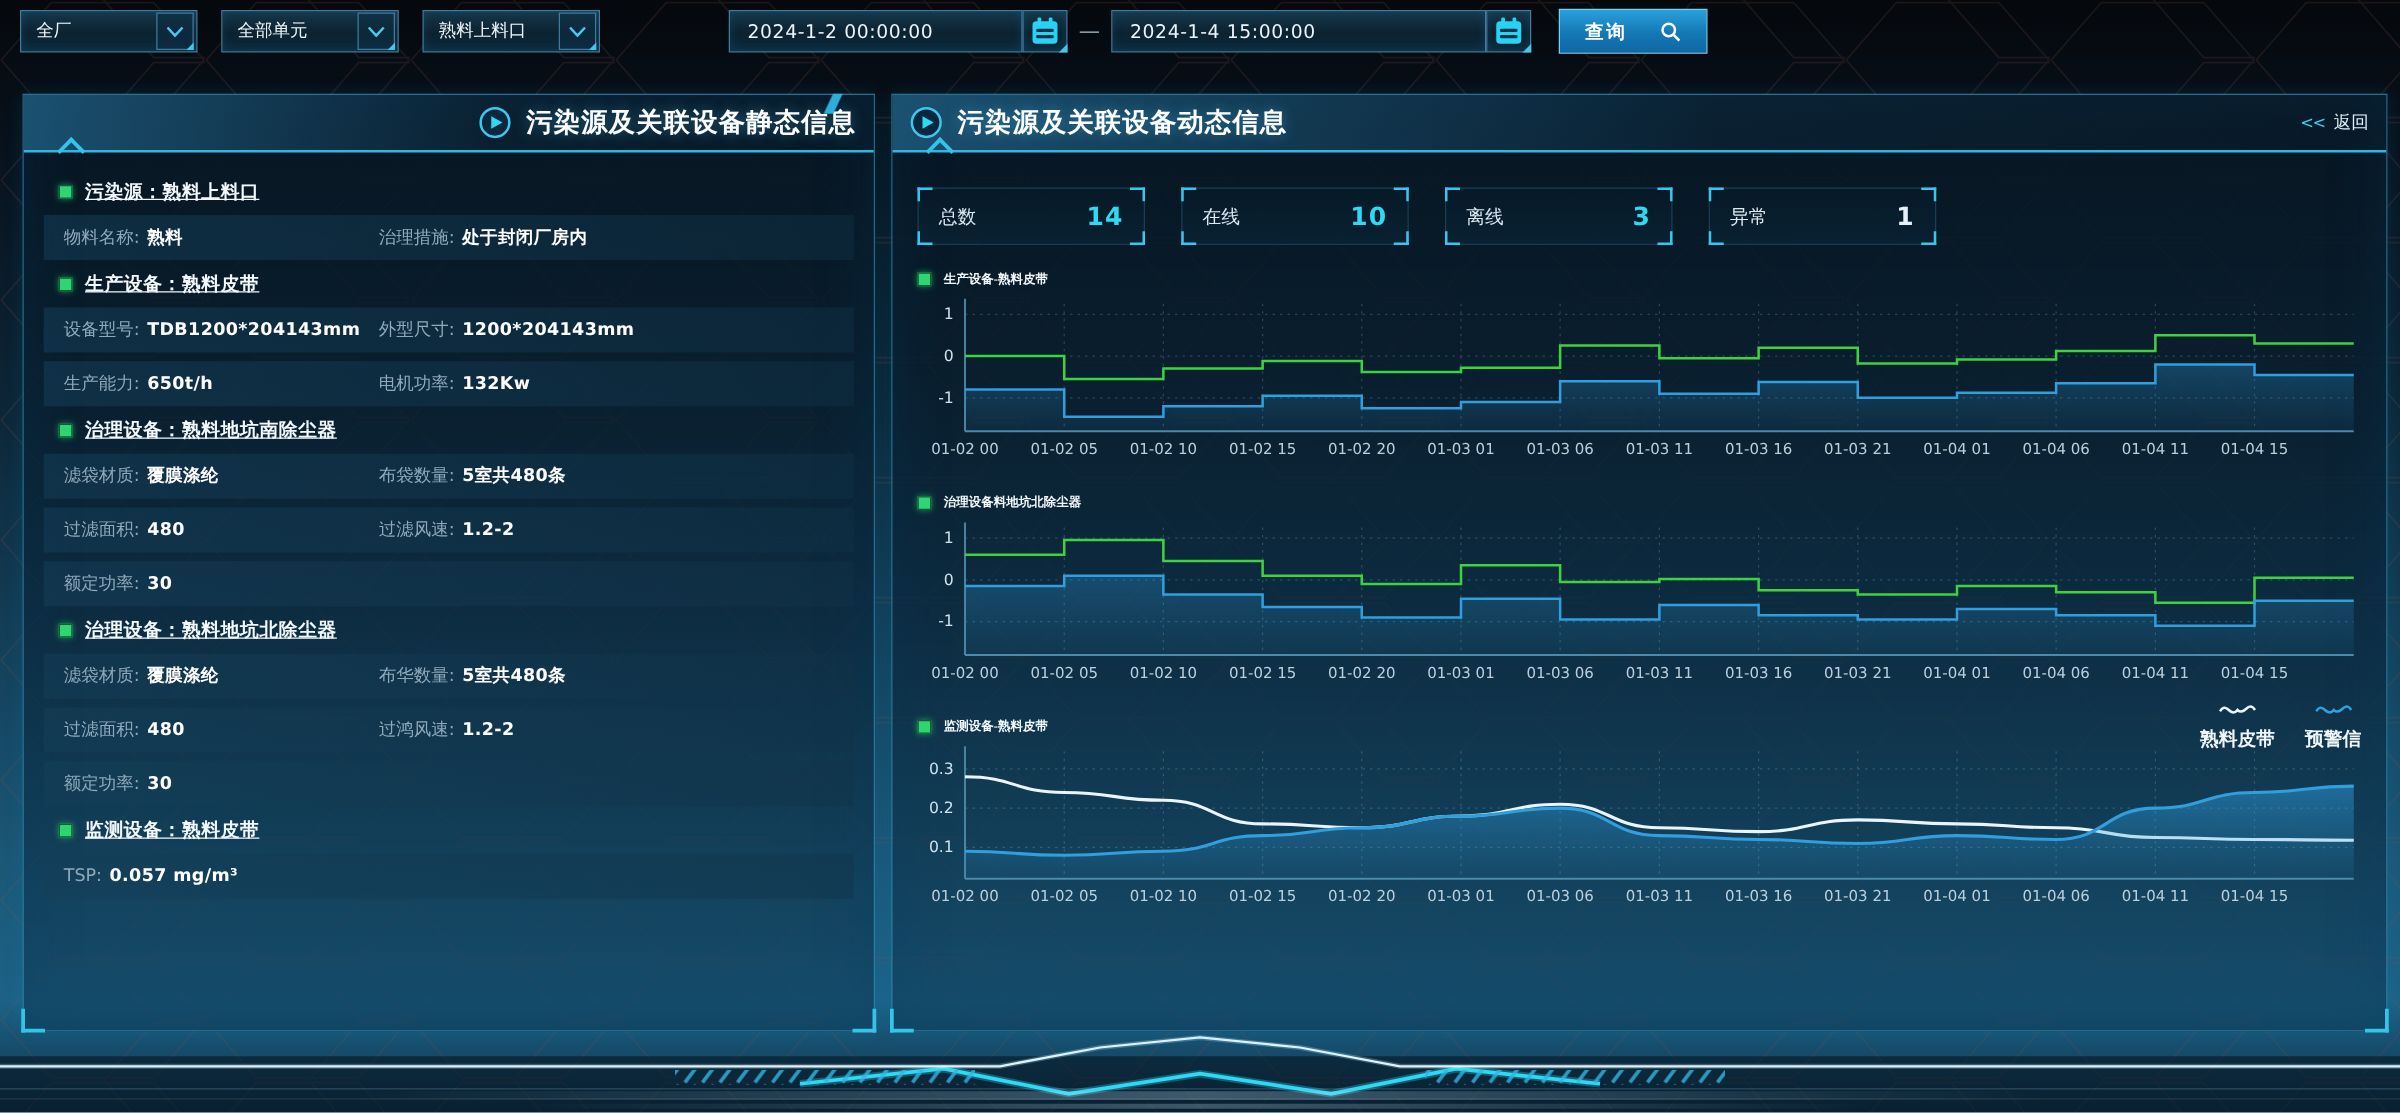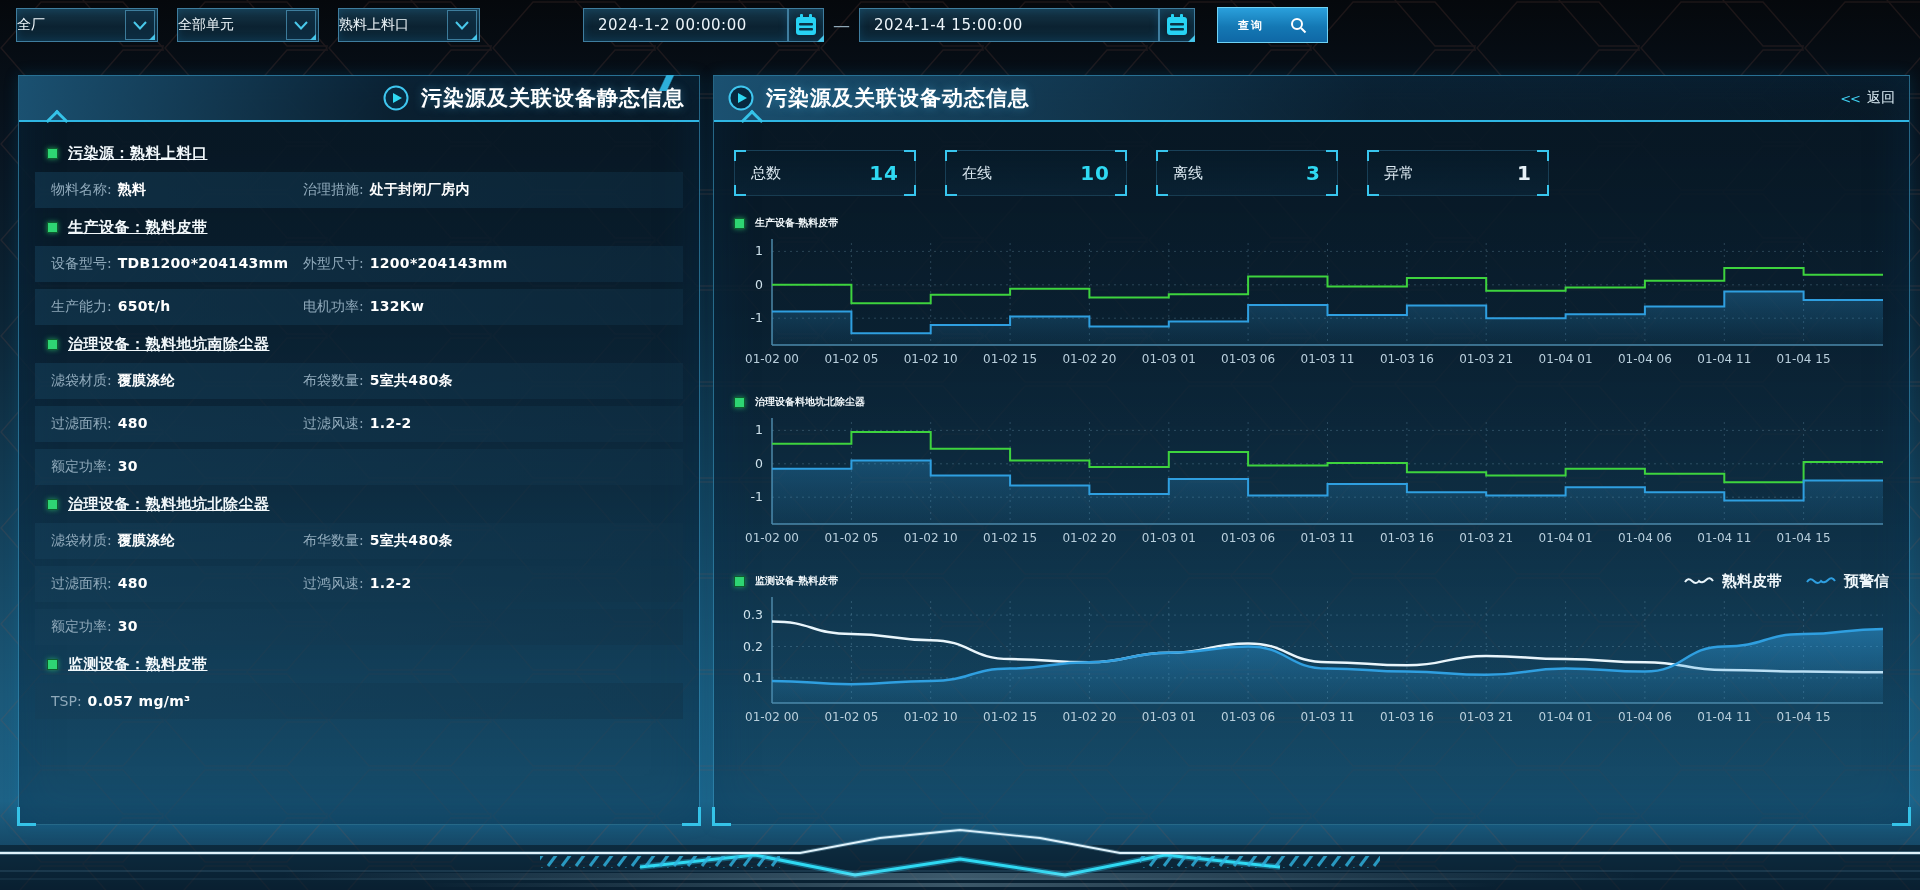--- a/index.html
+++ b/index.html
@@ -11,34 +11,34 @@
   .hexbg{position:absolute;inset:0;z-index:0;opacity:.32;pointer-events:none;}
   .footer-deco{position:absolute;left:0;bottom:0;z-index:1;pointer-events:none;}
 
   
   .toolbar{position:absolute;top:8px;left:16px;z-index:3;display:flex;align-items:center;height:34px;}
   .tb-box{
     height:34px;box-sizing:border-box;display:flex;align-items:center;
     background:linear-gradient(180deg,#16374a 0%,#0b2231 55%,#0d2a3c 100%);
     border:1px solid #3f7d9e;box-shadow:inset 0 0 8px rgba(20,120,170,.25);
   }
-  .select{width:142px;justify-content:space-between;margin-right:19px;cursor:pointer;}
+  .select{width:142px;justify-content:space-between;padding-left:12px;margin-right:19px;cursor:pointer;}
   .sel-label{font-size:14px;color:#eef6fa;}
   .chev-box{width:28px;height:28px;margin-right:2px;border:1px solid rgba(100,190,230,.55);
     display:flex;align-items:center;justify-content:center;background:rgba(14,45,66,.6);position:relative;}
   .chev-box:after{content:"";position:absolute;right:-1px;bottom:-1px;border-left:6px solid transparent;border-bottom:6px solid #46c5ea;}
   .date-group{display:flex;align-items:center;}
   .date-input{padding:0 14px;font-size:15px;color:#ecf5fa;letter-spacing:.5px;cursor:text;}
   .cal-btn{width:36px;height:34px;align-items:center;justify-content:center;display:flex;cursor:pointer;position:relative;}
   .cal-btn:after{content:"";position:absolute;right:-1px;bottom:-1px;border-left:7px solid transparent;border-bottom:7px solid #46c5ea;}
   .dash{color:#8fa8b6;font-size:17px;margin:0 9px;}
   .query-btn{
     margin-left:22px;height:34px;padding:0 20px;display:flex;align-items:center;gap:26px;cursor:pointer;
     background:linear-gradient(180deg,#2aa0dc 0%,#1478b4 55%,#0f68a6 100%);
-    border:1px solid #6fd2f5;font-size:11px;font-weight:bold;color:#fff;letter-spacing:2px;
+    border:1px solid #6fd2f5;font-size:15px;font-weight:bold;color:#fff;letter-spacing:2px;
   }
 
   
   .panel{position:absolute;top:75px;z-index:2;box-sizing:border-box;
     background:linear-gradient(180deg,rgba(7,22,34,.93) 0%,rgba(10,34,52,.78) 45%,rgba(17,64,92,.6) 100%);
     border:1px solid rgba(64,170,215,.55);
     box-shadow:0 0 14px rgba(0,140,200,.18), inset 0 0 46px rgba(0,60,100,.28);
   }
   .panel:before{content:"";position:absolute;left:-2px;bottom:-2px;width:16px;height:16px;
     border-left:3px solid #35c3e8;border-bottom:3px solid #35c3e8;}
@@ -83,21 +83,21 @@
   .stat i.br{right:-1px;bottom:-1px;border-right-width:2px;border-bottom-width:2px;}
   .stat-label{font-size:15px;color:#dce9f1;}
   .stat-value{font-size:20px;font-weight:bold;color:#2fd9f2;letter-spacing:1px;}
 
   
   .charts{padding:0 20px;}
   .chart-block{margin-top:15px;}
   .chart-titlebar{display:flex;align-items:center;height:24px;}
   .chart-title{font-size:10px;font-weight:bold;color:#f2f8fb;font-family:Liberation Serif, serif;}
   .legend{margin-left:auto;display:flex;align-items:center;gap:24px;}
-  .legend-item{display:flex;align-items:center;gap:8px;cursor:pointer;}
+  .legend-item{display:flex;align-items:center;gap:8px;cursor:pointer;flex-direction:column;}
   .legend-label{font-size:15px;font-weight:bold;color:#eef6fa;}
   .chart-svg{display:block;overflow:visible;}
   .grid{stroke:rgba(160,210,235,.22);stroke-width:1;stroke-dasharray:2 4;}
   .axis{stroke:#4d89a8;stroke-width:1.5;}
   .ytick{fill:#cfe2ec;font-size:12.5px;text-anchor:end;}
   .xtick{fill:#b9cfdc;font-size:12px;}
 </style>
 </head>
 <body>
 
@@ -138,21 +138,21 @@
     <span class="sel-label">熟料上料口</span>
     <span class="chev-box">
       <svg width="14" height="9" viewBox="0 0 14 9">
             <path d="M1 1 L7 7.5 L13 1" fill="none" stroke="#49c8ea" stroke-width="2"></path>
           </svg>
     </span>
   </div>
 </div>
 
   <div class="date-group" style="margin-left:84px">
-    <div class="tb-box date-input" style="width:205px">
+    <div class="tb-box date-input" style="width:235px">
       <span>2024-1-2 00:00:00</span>
     </div>
     <div class="tb-box cal-btn">
       <svg width="24" height="24" viewBox="0 0 24 24">
         <rect x="6" y="1" width="3" height="6" rx="1" fill="#27d3f4"></rect>
         <rect x="15" y="1" width="3" height="6" rx="1" fill="#27d3f4"></rect>
         <rect x="2" y="4" width="20" height="18" rx="3" fill="#27d3f4"></rect>
         <rect x="5" y="10" width="14" height="2.6" rx="1" fill="#0a3346"></rect>
         <rect x="5" y="15" width="14" height="2.6" rx="1" fill="#0a3346"></rect>
       </svg>

